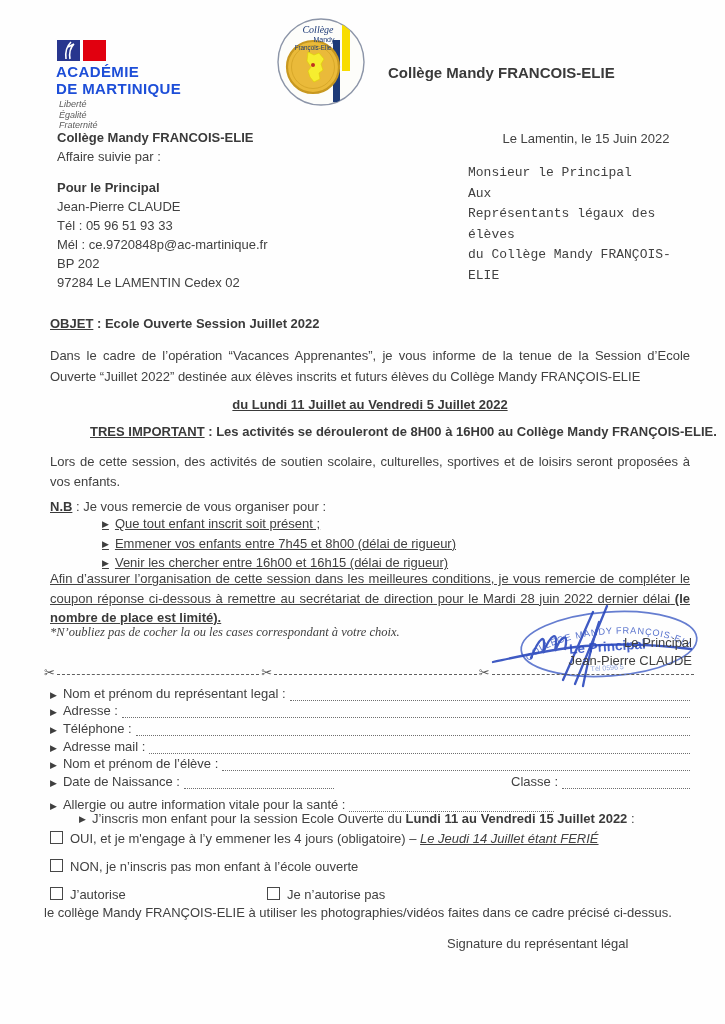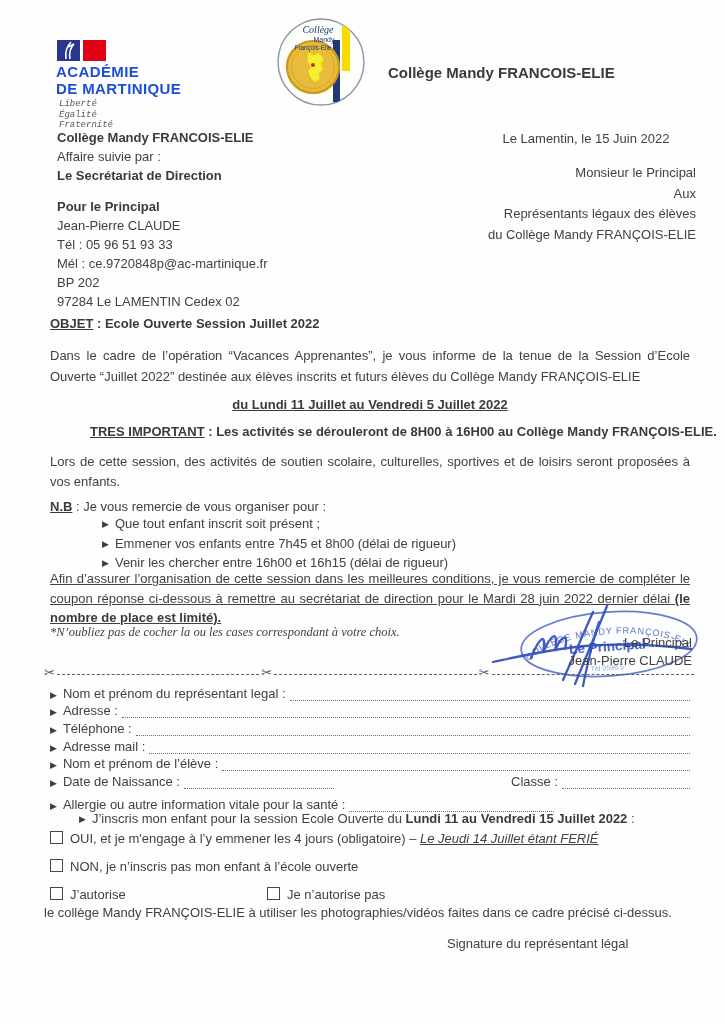--- a/index.html
+++ b/index.html
@@ -12,35 +12,35 @@
   .u{text-decoration:underline;}
   .i{font-style:italic;margin-top:44px;}
   .center{text-align:center;}
   .just{text-align:justify;}
   
   .flag{left:57px;top:40px;display:flex;gap:3px;}
   .flag div{width:23px;height:21px;}
   .flag-blue{background:#28368e;position:relative;overflow:hidden;}
   .flag-red{background:#e1000f;}
   .academy{left:56px;top:63px;font-weight:bold;font-size:15px;line-height:17px;letter-spacing:.4px;color:#1d4ed8;}
-  .motto{left:59px;top:99px;font-family:Liberation Mono, monospace;font-style:italic;font-size:9px;line-height:10.5px;color:#5a5a5a;}
+  .motto{left:59px;top:99px;font-family:Liberation Sans, sans-serif;font-style:italic;font-size:9px;line-height:10.5px;color:#5a5a5a;}
   .logo{left:276px;top:16px;}
   .doc-title{left:388px;top:64px;font-weight:bold;font-size:15px;color:#3a3a3a;}
   
   .sender{left:57px;top:128px;width:340px;line-height:19px;}
   .sender .gap{height:12px;}
   .recip-date{left:480px;top:131px;width:212px;text-align:center;}
-  .recipient{left:468px;top:163px;width:228px;text-align:right;line-height:20.5px;}
+  .recipient{left:468px;top:163px;width:228px;text-align:left;line-height:20.5px;font-family:Liberation Mono, monospace;}
   .objet{left:50px;top:316px;}
   .p1{left:50px;top:345px;width:640px;line-height:21px;}
   .dates{left:50px;top:397px;width:640px;}
   .important{left:50px;top:424px;width:640px;margin-left:40px;}
   .p2{left:50px;top:452px;width:640px;line-height:20px;}
   .nbline{left:50px;top:499px;}
-  .nblist{left:102px;top:515px;line-height:18.5px;}
+  .nblist{left:102px;top:515px;line-height:18.5px;text-decoration:underline;}
   .p3{left:50px;top:569px;width:640px;line-height:19.5px;text-decoration:underline;}
   .note{left:50px;top:625px;font-family:"Liberation Serif",serif;font-style:italic;font-size:12.5px;}
   .bullet{font-size:9px;margin-right:6px;color:#3e3e3e;position:relative;top:-1px;}
   
   .stamp{left:487px;top:600px;}
   .typed{right:33px;top:634px;text-align:right;line-height:17.5px;color:#3f3f3f;}
   
   .cutline{left:42px;right:31px;top:665px;display:flex;align-items:center;height:15px;}
   .cutline .sc{font-size:13px;color:#555;line-height:15px;margin:0 2px;}
   .cutline .dash{flex:1;border-top:1.7px dashed #5f5f5f;height:0;margin-top:3px;}
@@ -106,21 +106,20 @@
       <text x="48" y="26" text-anchor="middle" font-size="7" fill="#1d3a77">Mandy</text>
       <text x="37" y="34" text-anchor="middle" font-size="6.3" fill="#1d3a77">François-Elie</text>
     </svg>
   </div>
 
   <div class="abs doc-title">Collège Mandy FRANCOIS-ELIE</div>
 
   <div class="abs sender">
     <div class="b">Collège Mandy FRANCOIS-ELIE</div>
     <div>Affaire suivie par :</div>
-    <div class="b">Le Secrétariat de Direction</div>
     <div class="gap"></div>
     <div class="b">Pour le Principal</div>
     <div>Jean-Pierre CLAUDE</div>
     <div>Tél : 05 96 51 93 33</div>
     <div>Mél : ce.9720848p@ac-martinique.fr</div>
     <div>BP 202</div>
     <div>97284  Le LAMENTIN Cedex 02</div>
   </div>
 
   <div class="abs recip-date">Le Lamentin, le 15 Juin 2022</div>

